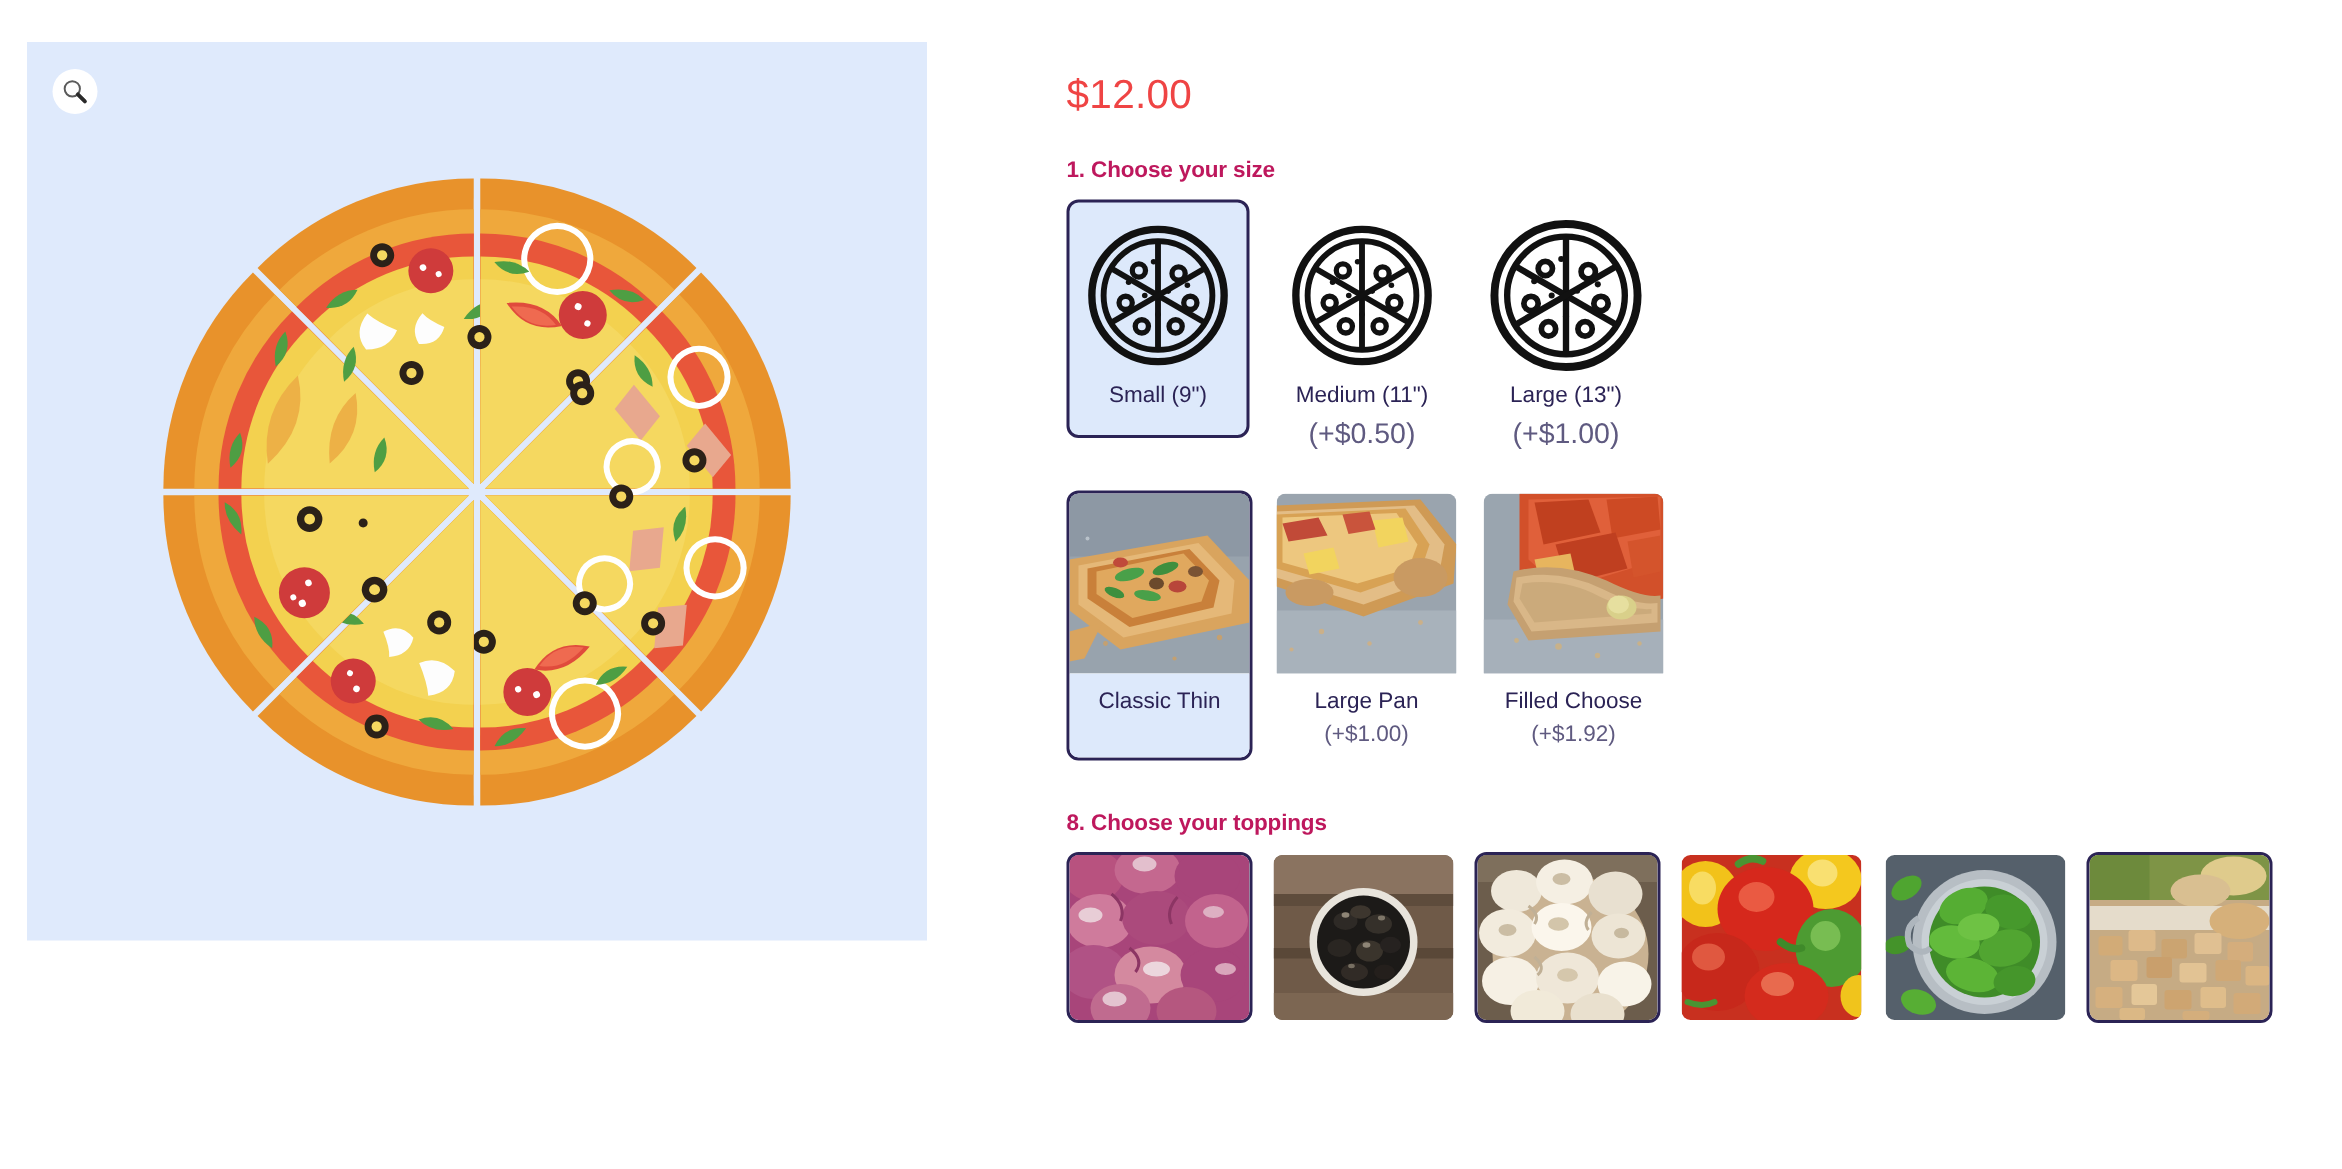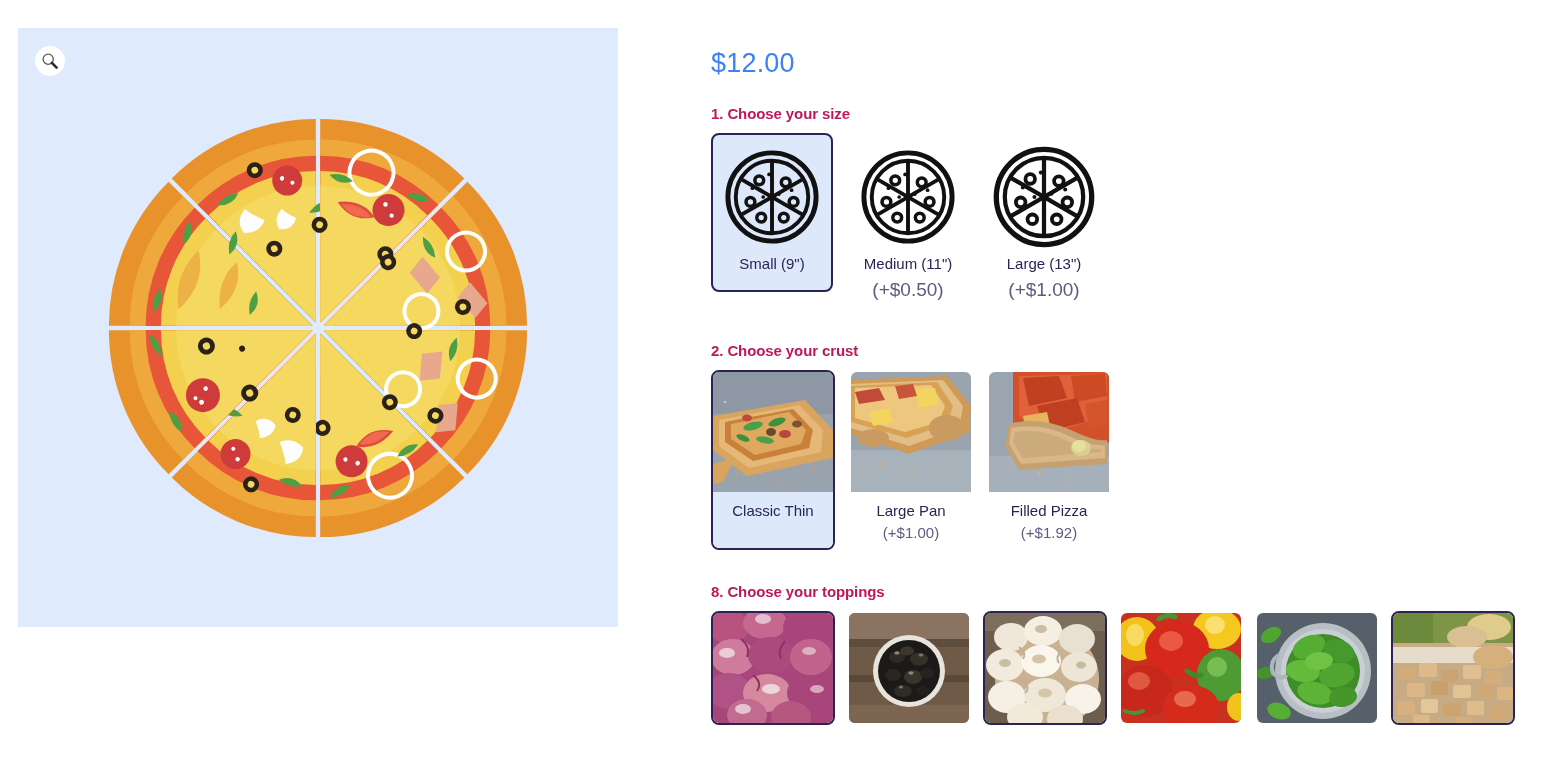--- a/index.html
+++ b/index.html
@@ -69,21 +69,21 @@
     font-weight: bold;
     letter-spacing: -0.9px;
     color: #2b2355;
     line-height: 1.15;
   }
 
   .product-price {
     margin-top: 26px;
     font-size: 27px;
     font-weight: normal;
-    color: #3b82f6;
+    color: #ef4444;
     letter-spacing: 0.2px;
   }
 
   .step-heading {
     margin-top: 26px;
     font-size: 15px;
     font-weight: bold;
     color: #be185d;
     letter-spacing: -0.1px;
   }
@@ -406,21 +406,20 @@
             <circle cx="50" cy="63" r="1.9" fill="#111"></circle>
             <circle cx="30" cy="41" r="1.9" fill="#111"></circle>
             <circle cx="70" cy="43" r="1.9" fill="#111"></circle>
           </svg>
         </div>
         <div class="size-label">Large (13")</div>
         <div class="size-price">(+$1.00)</div>
       </div>
     </div>
 
-    <div class="step-heading">2. Choose your crust</div>
 
     <div class="crust-row">
 
       <div class="crust-option selected">
         <svg class="crust-thumb" viewBox="0 0 120 120" preserveAspectRatio="xMidYMid slice">
           <rect width="120" height="120" fill="#98a3ad"></rect>
           <rect y="0" width="120" height="42" fill="#8d98a4"></rect>
           <path d="M0 44 L92 28 L120 58 L120 86 L34 104 L0 78 Z" fill="#d9a45e"></path>
           <path d="M6 48 L86 33 L110 58 L108 80 L36 96 L6 74 Z" fill="#e5b878"></path>
           <path d="M12 50 L80 37 L100 58 L96 76 L40 89 L12 70 Z" fill="#c9803a"></path>
@@ -485,21 +484,21 @@
           <path d="M22 56 q30 -6 58 8 q22 11 36 9 L116 86 L32 92 L20 72 Z" fill="#d9b788"></path>
           <path d="M26 60 q28 -4 52 9 q18 9 34 8 L112 80 L34 86 L24 70 Z" fill="#cbaa7b"></path>
           <ellipse cx="92" cy="76" rx="10" ry="8" fill="#d9d08a"></ellipse>
           <ellipse cx="90" cy="74" rx="7" ry="6" fill="#e6df9f"></ellipse>
           <circle cx="50" cy="102" r="2.2" fill="#c8b189"></circle>
           <circle cx="76" cy="108" r="1.8" fill="#c8b189"></circle>
           <circle cx="22" cy="98" r="1.6" fill="#c8b189"></circle>
           <circle cx="104" cy="100" r="1.5" fill="#c8b189"></circle>
         </svg>
         <div class="crust-text">
-          <div class="crust-label">Filled Pizza</div>
+          <div class="crust-label">Filled Choose</div>
           <div class="crust-price">(+$1.92)</div>
         </div>
       </div>
     </div>
 
     <div class="step-heading">8. Choose your toppings</div>
 
     <div class="topping-row">
 
       <div class="topping-option selected">

